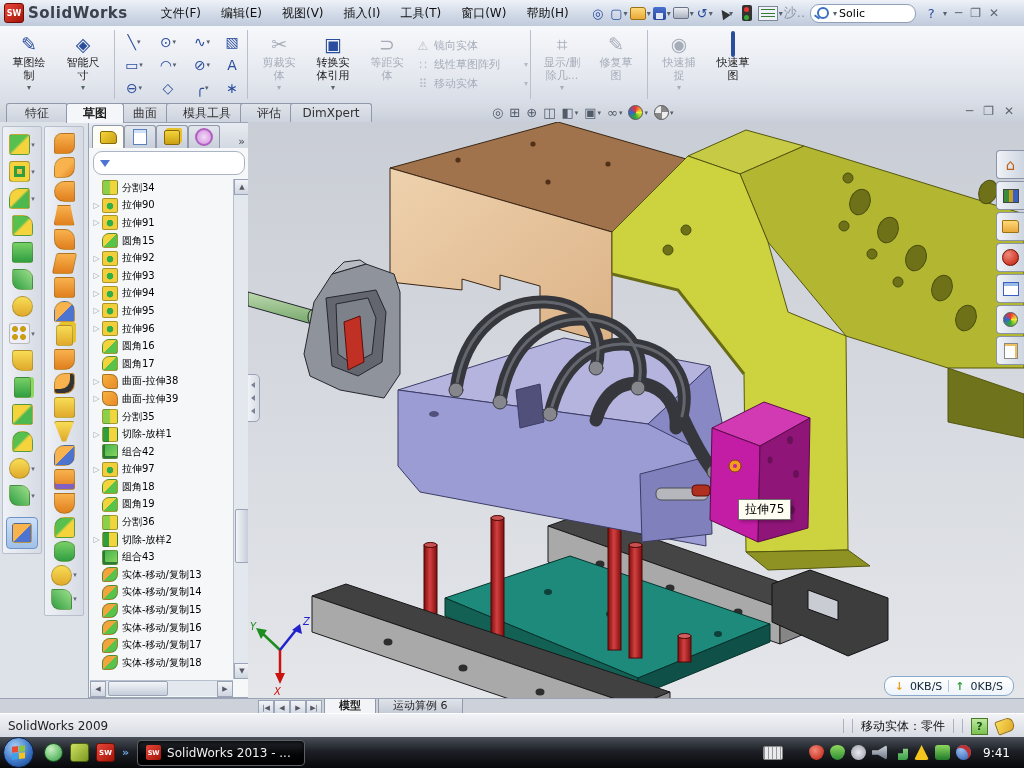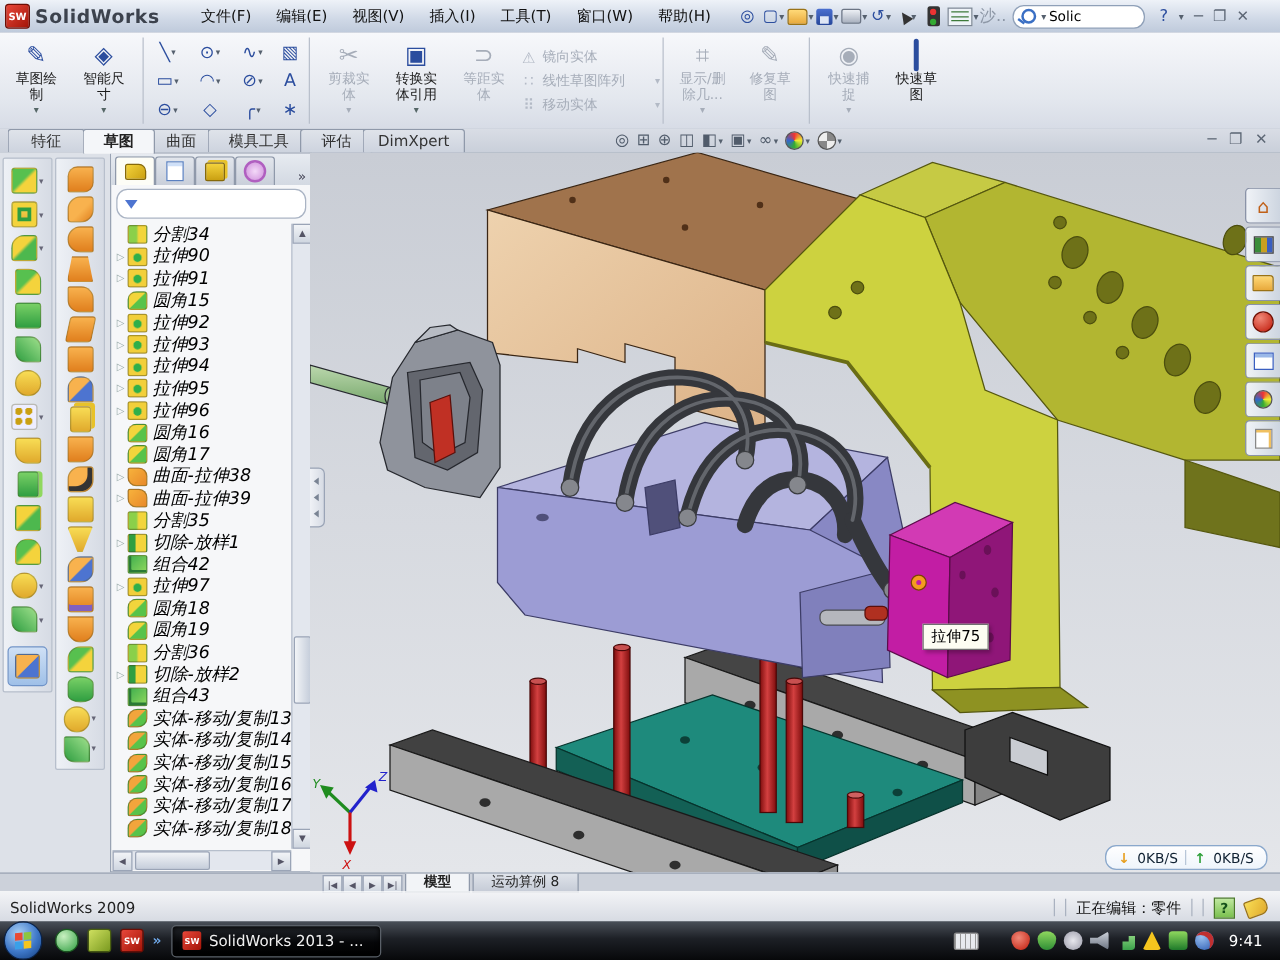--- a/index.html
+++ b/index.html
@@ -105,21 +105,21 @@
   .pt-conf{width:14px;height:13px;background:linear-gradient(#f4d33c,#caa012);border:1px solid #86690a;border-radius:2px;box-shadow:2px -2px 0 #e8c22a;}
   .pt-dimx{width:14px;height:14px;border-radius:50%;border:2px solid #b05fc0;position:relative;background:radial-gradient(#f3d9f8,#cf8fdc);}
   .pt-more{margin-left:auto;margin-right:4px;color:#445;font-size:11px;}
   #filterrow{height:22px;margin:3px 4px;background:#fff;border:1px solid #aab4c4;border-radius:9px;
     display:flex;align-items:center;padding:0 6px;gap:5px;}
   .funnel{width:0;height:0;border-left:5px solid transparent;border-right:5px solid transparent;border-top:7px solid #4d74d0;}
   #tree{position:absolute;left:2px;top:56px;right:16px;bottom:18px;overflow:hidden;background:#f6f7f9;}
   .trow{height:17.6px;display:flex;align-items:center;white-space:nowrap;}
   .texp{width:11px;font-size:8px;color:#9aa;text-align:center;flex:none;}
   .ticon{width:14px;height:13px;flex:none;margin-right:4px;border-radius:2px;border:1px solid rgba(60,60,20,.4);}
-  .tlabel{font-size:14px;color:#000;font-style:italic;}
+  .tlabel{font-size:10px;color:#000;}
   .ti-split{background:linear-gradient(90deg,#8bd04a 45%,#f2d53c 55%);}
   .ti-extrude{background:radial-gradient(circle at 50% 55%,#2faf4a 0 31%,#f2cf3a 36%);}
   .ti-fillet{background:linear-gradient(135deg,#f2d53c 50%,#58c34a 50%);border-radius:45% 3px 3px 3px;}
   .ti-surface{background:linear-gradient(135deg,#f7b23c,#e8892a);border-radius:2px 7px 2px 7px;}
   .ti-cutloft{background:linear-gradient(90deg,#2f9e41 40%,#f2d53c 40%);}
   .ti-combine{background:linear-gradient(135deg,#3fae4e,#8fd85e);box-shadow:inset 2px -2px 0 #2a7a36;}
   .ti-movecopy{background:linear-gradient(135deg,#f2a53c 50%,#58c34a 50%);border-radius:50% 2px 50% 2px;}
   #vscroll{position:absolute;right:1px;top:56px;width:14px;bottom:18px;background:#e3e7ee;border-left:1px solid #b6bfcc;}
   #hscroll{position:absolute;left:1px;right:16px;bottom:1px;height:15px;background:#e3e7ee;border-top:1px solid #b6bfcc;display:flex;align-items:center;}
   .sbtn{width:14px;height:14px;background:linear-gradient(#f2f4f7,#cfd6e0);border:1px solid #9aa4b6;color:#556;
@@ -902,29 +902,29 @@
   </div>
 
   <div id="modeltabs">
     <div class="mnav">
       <div class="sbtn">|◀</div>
       <div class="sbtn">◀</div>
       <div class="sbtn">▶</div>
       <div class="sbtn">▶|</div>
     </div>
     <div class="mtab active">模型</div>
-    <div class="mtab">运动算例 8</div>
+    <div class="mtab">运动算例 6</div>
   </div>
 
   <div id="statusbar">
     <span id="sb-left">SolidWorks 2009</span>
     <div id="sb-right">
       <span class="sbsep"></span>
         <span class="sbsep"></span>
-      <span id="sb-edit">正在编辑：零件</span>
+      <span id="sb-edit">移动实体：零件</span>
       <span class="sbsep"></span>
         <span class="sbsep"></span>
       <span class="sb-help">?</span>
       <span class="sb-tag"></span>
     </div>
   </div>
 
   <div id="taskbar">
     <div id="orb">
         <span class="flag">

